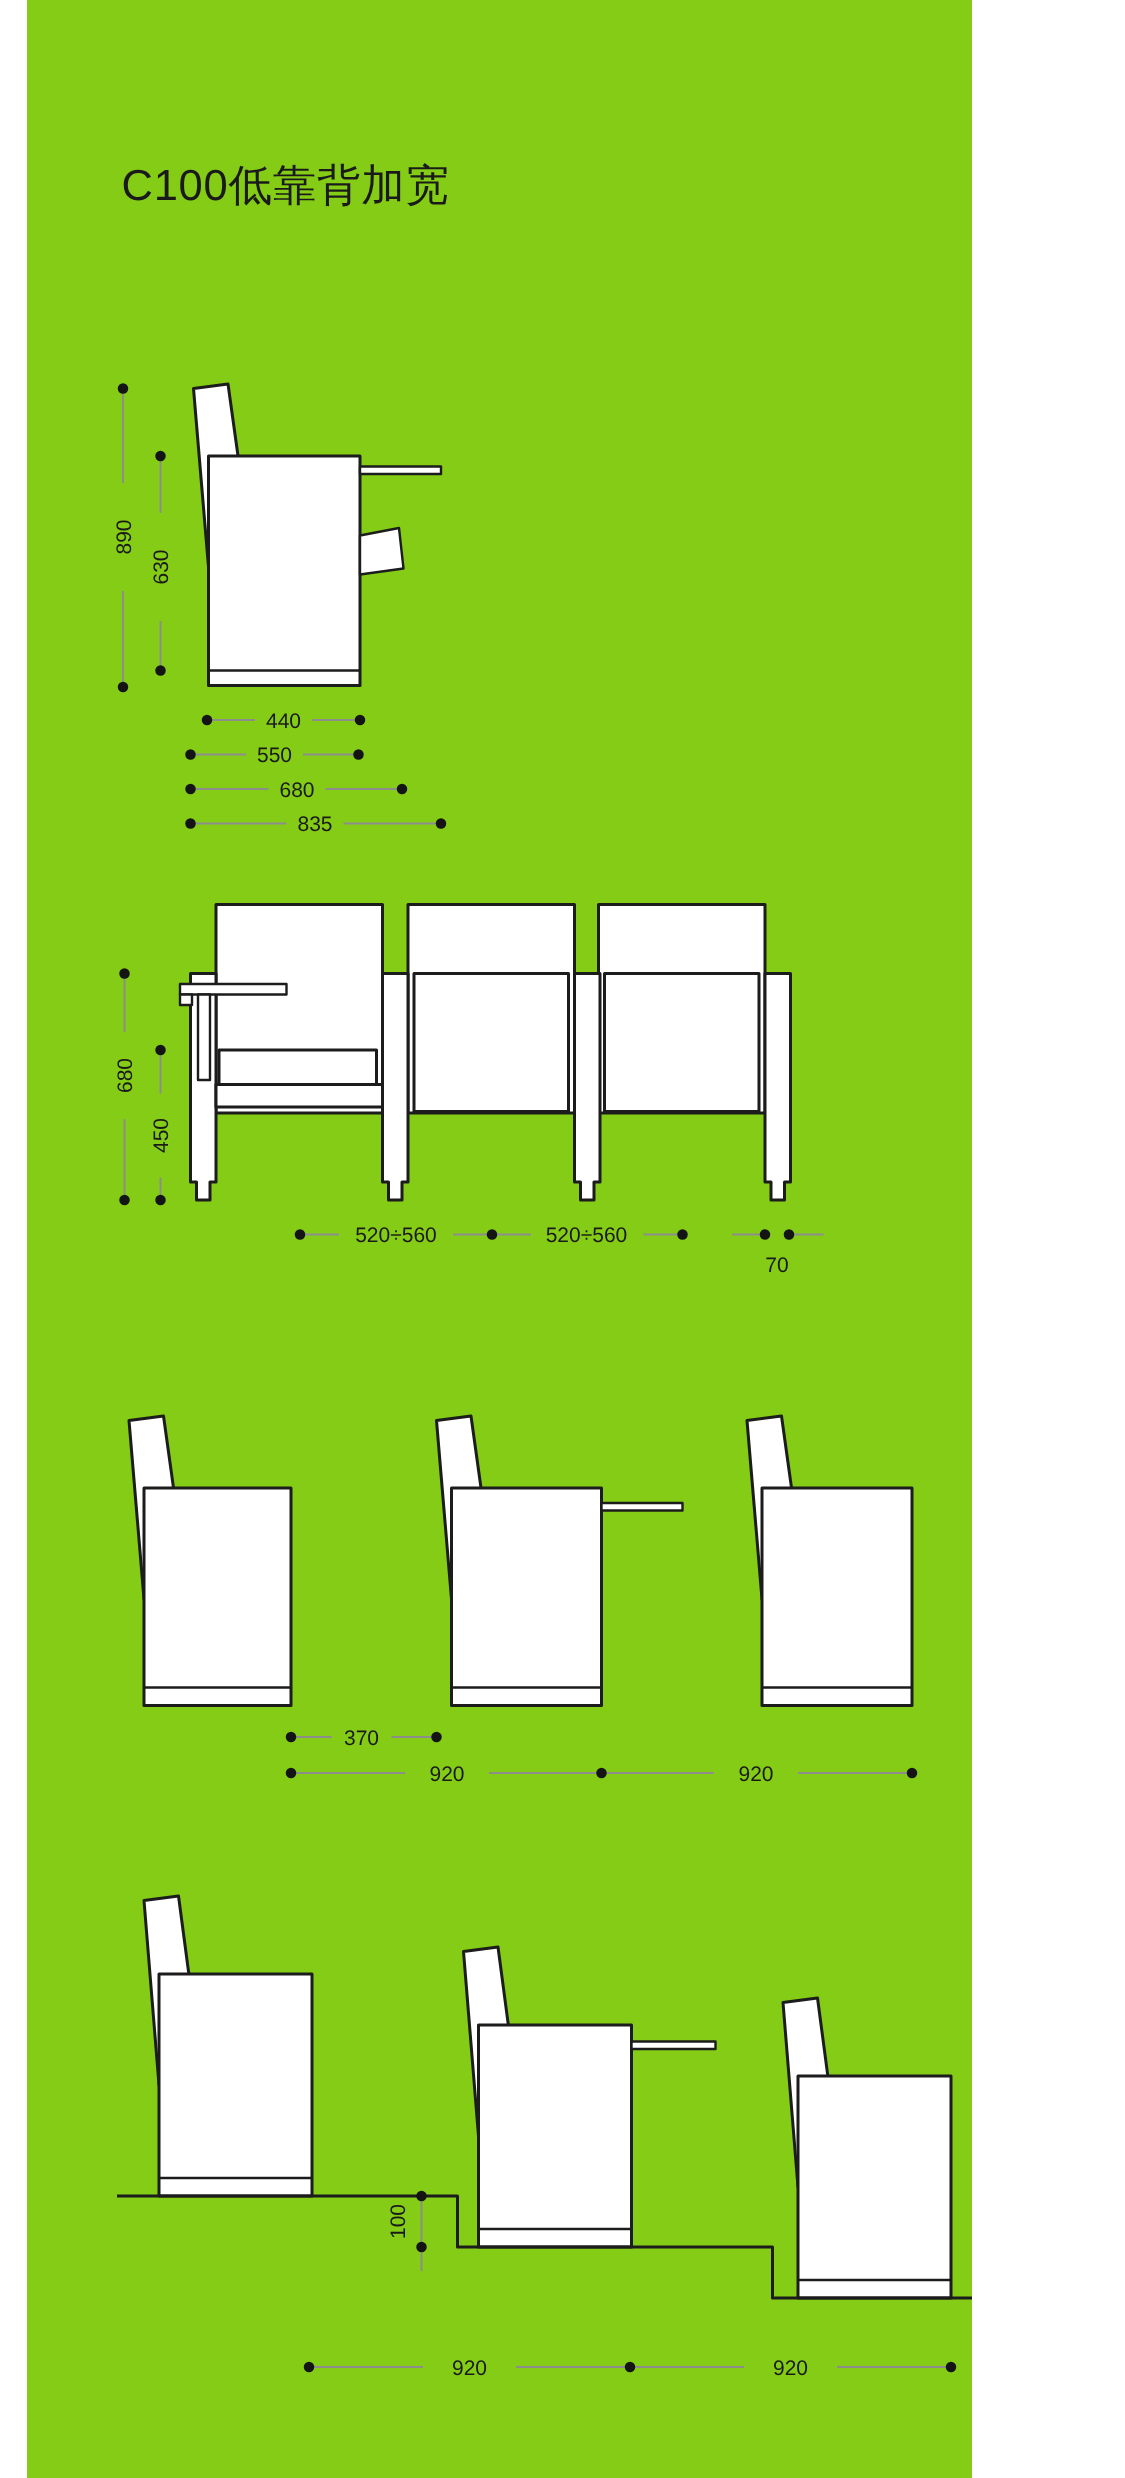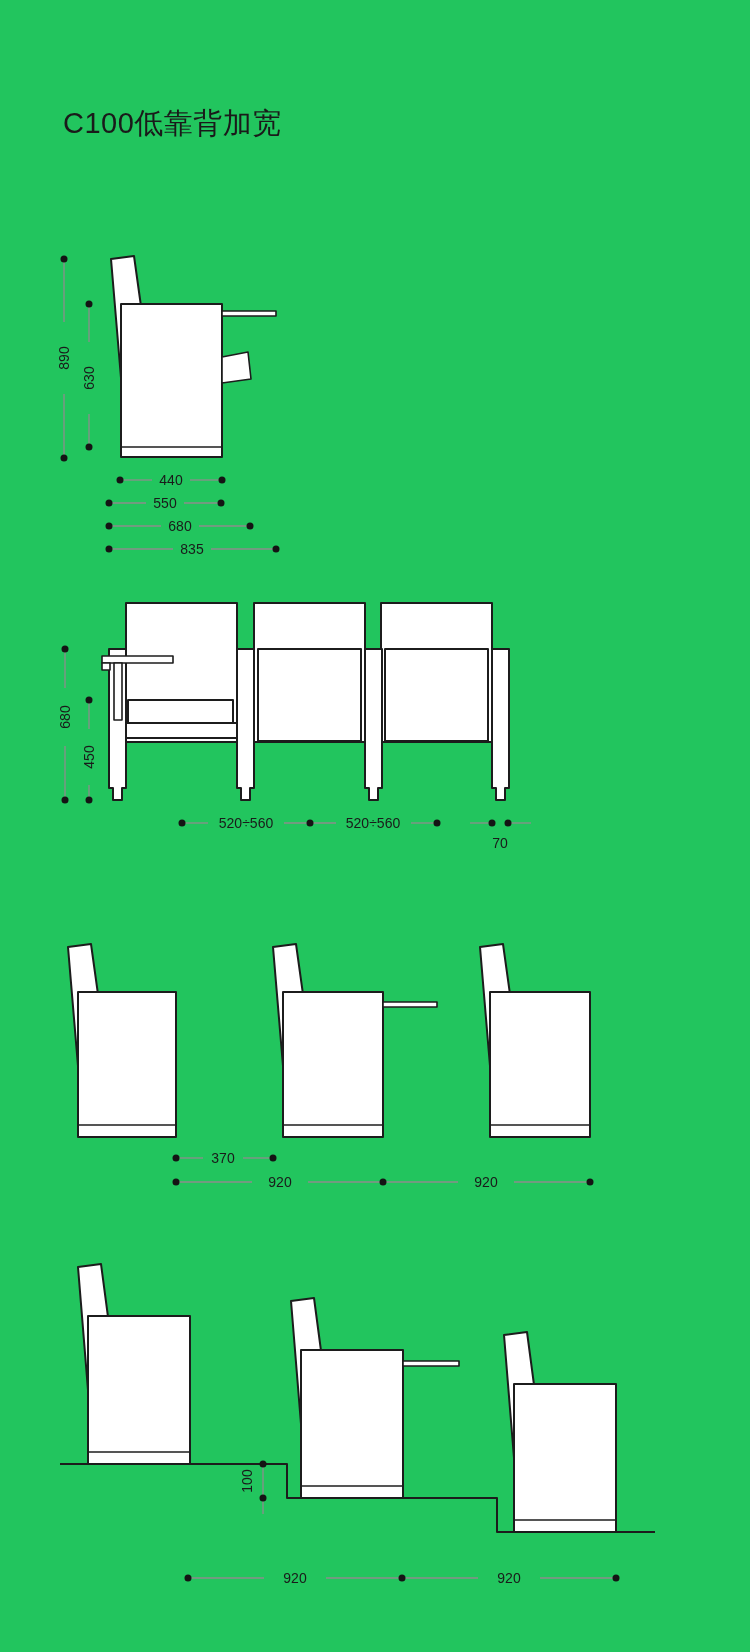--- a/index.html
+++ b/index.html
@@ -1,21 +1,22 @@
 <!DOCTYPE html>
 <html><head>
 <meta charset="utf-8">
 <style>
   html,body{margin:0;padding:0;background:#ffffff;}
   .canvas{
     position:relative;
-    width:750px;height:1652px;
-    background:#22c55e;
+    width:630px;height:1652px;
+    background:#84cc16;
     font-family:"Liberation Sans", sans-serif;
     overflow:hidden;
+    margin-left:18px;
   }
   svg{display:block;}
   .title{
     font-family:"Liberation Sans","DejaVu Sans",sans-serif;
     font-size:29px;
     letter-spacing:0.5px;
     fill:#1a1a1a;
   }
   .outline{fill:#ffffff;stroke:#1c1c1c;stroke-width:2;stroke-linejoin:round;}
   .edge{fill:none;stroke:#1c1c1c;stroke-width:2;stroke-linejoin:round;}

